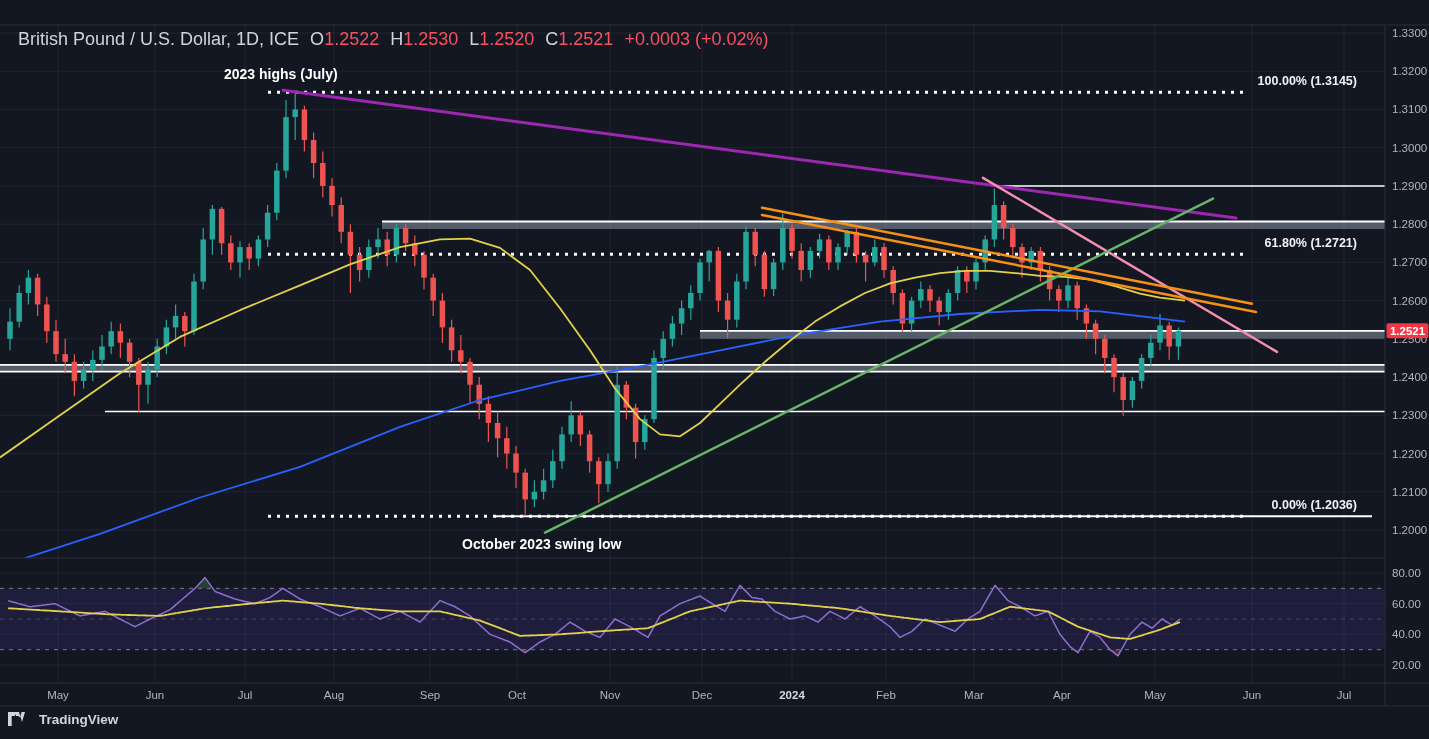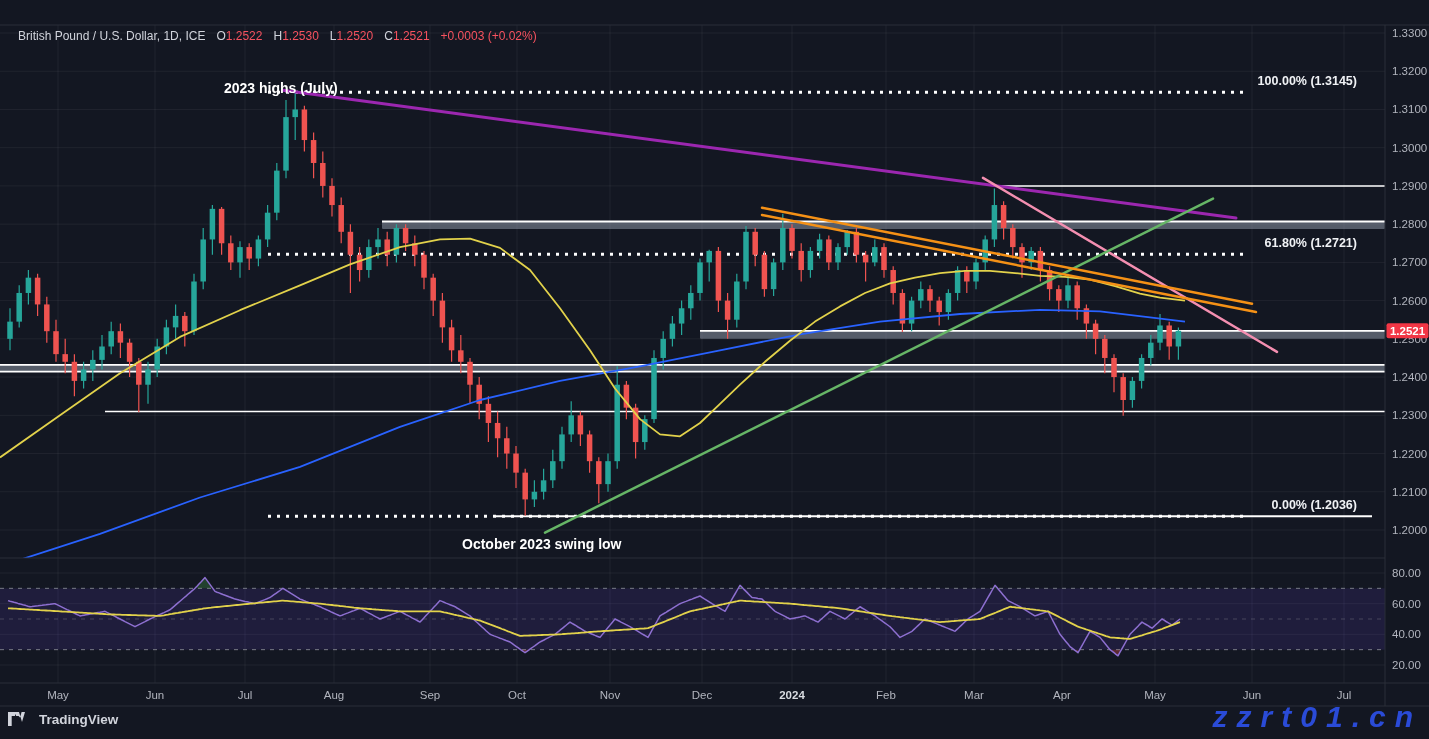--- a/index.html
+++ b/index.html
@@ -1,21 +1,21 @@
 <!DOCTYPE html>
 <html><head>
 <meta charset="utf-8">
 <style>
   html,body{margin:0;padding:0;background:#131722;}
   #stage{position:relative;width:1429px;height:739px;background:#131722;overflow:hidden;
          font-family:"Liberation Sans",sans-serif;}
   #chart{position:absolute;left:0;top:0;z-index:1;}
   .overlay{position:absolute;z-index:3;}
   #byline{left:10px;top:6px;font-size:12px;font-weight:bold;color:#e6e9ef;letter-spacing:.1px;}
-  #symbolrow{left:18px;top:29px;font-size:12px;color:#d1d4dc;white-space:nowrap;text-align:right;}
+  #symbolrow{left:18px;top:29px;font-size:18px;color:#d1d4dc;white-space:nowrap;text-align:right;}
   #symbolrow .ohlc-pair{margin-left:11px;}
   #symbolrow .ohlc-k{color:#d1d4dc;}
   #symbolrow .ohlc-v{color:#f7525f;}
   #symbolrow .chg{color:#f7525f;margin-left:11px;}
   .anno{position:absolute;z-index:3;color:#ffffff;font-weight:bold;font-size:14px;white-space:nowrap;}
   #wm-cjk{right:3px;top:634px;z-index:4;font-size:57px;font-weight:800;font-style:italic;
           color:#9b9ea6;opacity:.93;letter-spacing:2px;line-height:1;}
   #wm-domain{right:7px;top:702px;z-index:4;font-size:30px;font-weight:800;font-style:italic;
           color:#2a4bd7;letter-spacing:9px;line-height:1;}
   #footer{left:8px;top:712px;z-index:3;display:flex;align-items:center;gap:14px;}
@@ -401,25 +401,24 @@
       <rect x="1386.5" y="323.3176923076926" width="42" height="15" rx="2" fill="#f23645"></rect>
       <text x="1407.5" y="334.8176923076926" fill="#ffffff" font-size="11.5" font-weight="bold" text-anchor="middle" font-family="&quot;Liberation Sans&quot;,sans-serif">1.2521</text>
     </svg>
 
 
   <div id="symbolrow" class="overlay">
     <span>British Pound / U.S. Dollar, 1D, ICE</span><span class="ohlc-pair"><span class="ohlc-k">O</span><span class="ohlc-v">1.2522</span></span><span class="ohlc-pair"><span class="ohlc-k">H</span><span class="ohlc-v">1.2530</span></span><span class="ohlc-pair"><span class="ohlc-k">L</span><span class="ohlc-v">1.2520</span></span><span class="ohlc-pair"><span class="ohlc-k">C</span><span class="ohlc-v">1.2521</span></span><span class="chg">+0.0003 (+0.02%)</span>
   </div>
 
   <div id="annotations">
-      <div class="anno" style="left: 224px; top: 80px; text-align: right;">2023 highs (July)</div>
+      <div class="anno" style="left: 224px; top: 66px; text-align: right;">2023 highs (July)</div>
       <div class="anno" style="left: 462px; top: 536px;">October 2023 swing low</div>
     </div>
 
-  <div id="wm-domain" class="overlay">zzrt01.cn</div>
 
   <div id="footer" class="overlay">
     <svg width="17" height="15" viewBox="0 0 17 15">
       <path d="M0 0 h7 v3.2 h-3.3 v8 h-3.7 z M6 0 h5 l3 8 l3-8 h-3.4 l-1.6 4.4 L10.6 3.2 H8.2 z" fill="#d1d4dc" transform="scale(1,1.25)"></path>
     </svg>
     <span class="brand">TradingView</span>
   </div>
 </div>
 
 </body></html>

